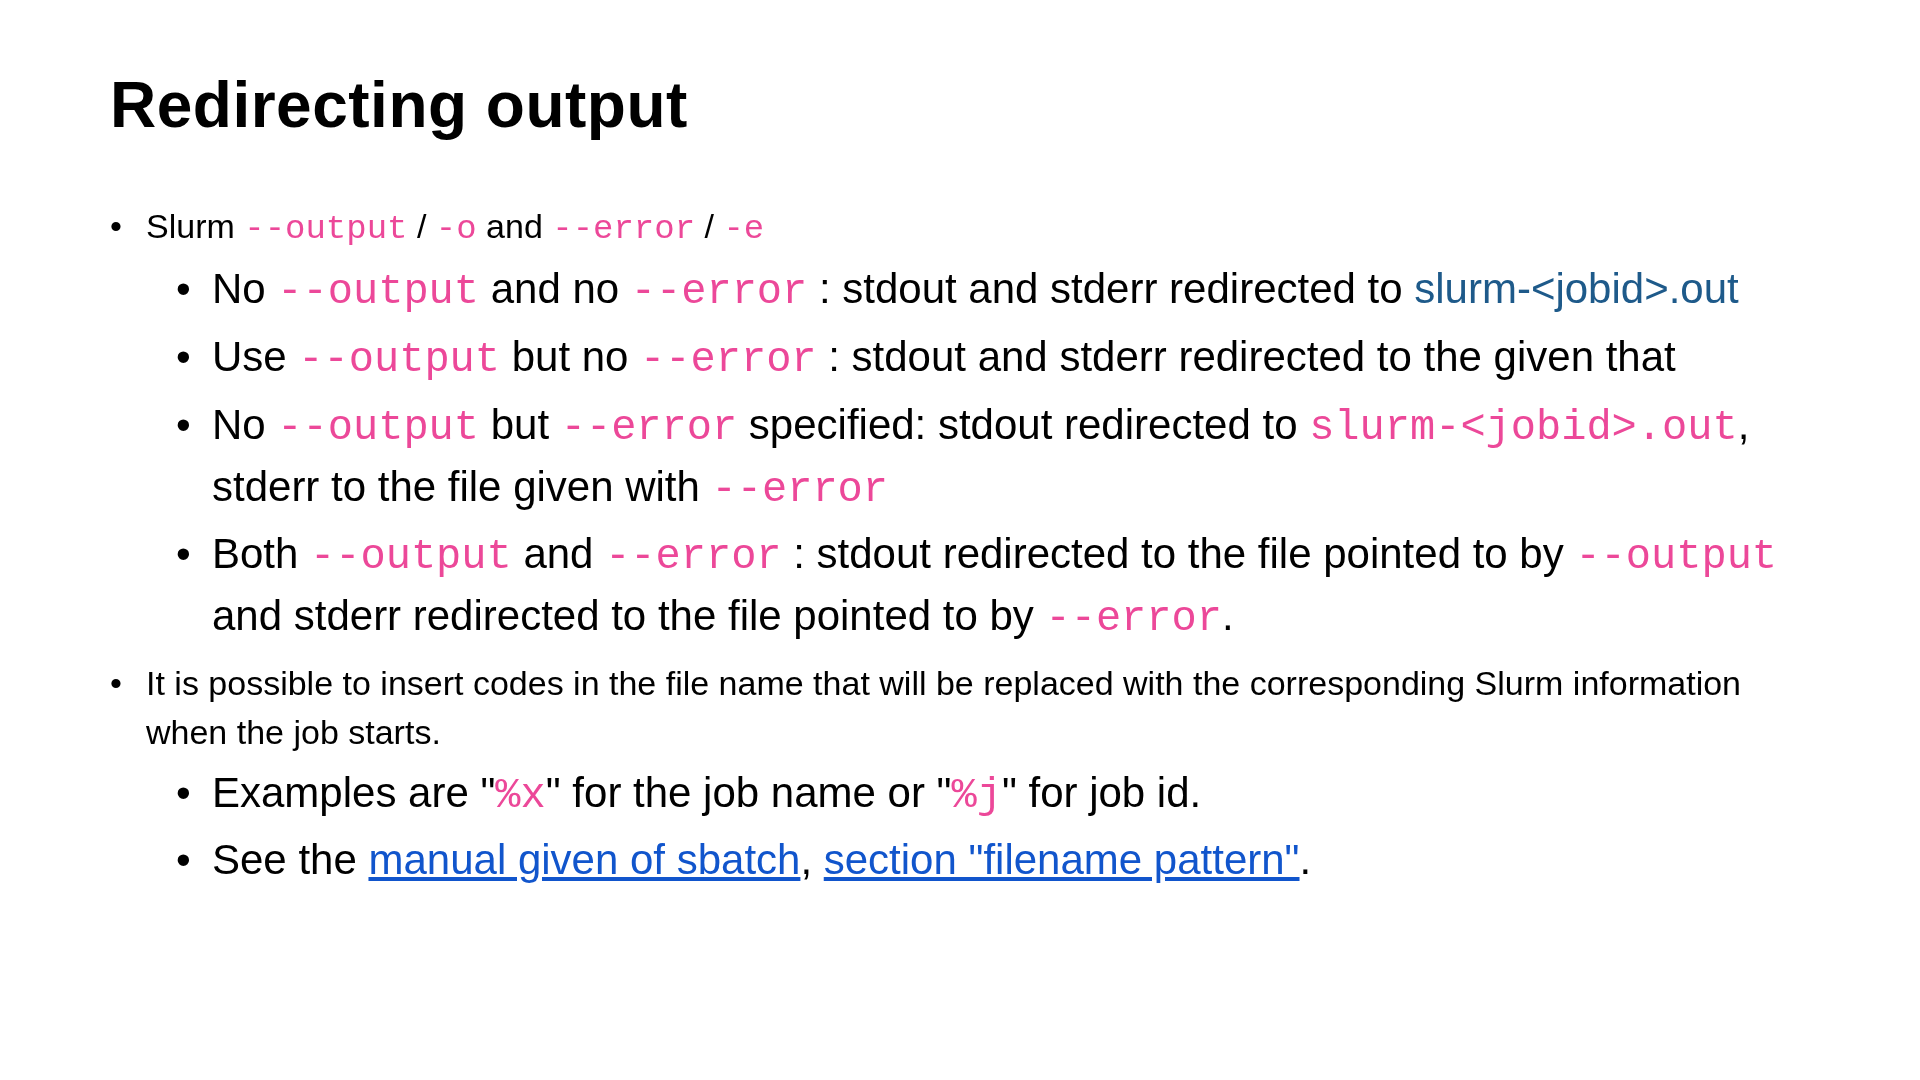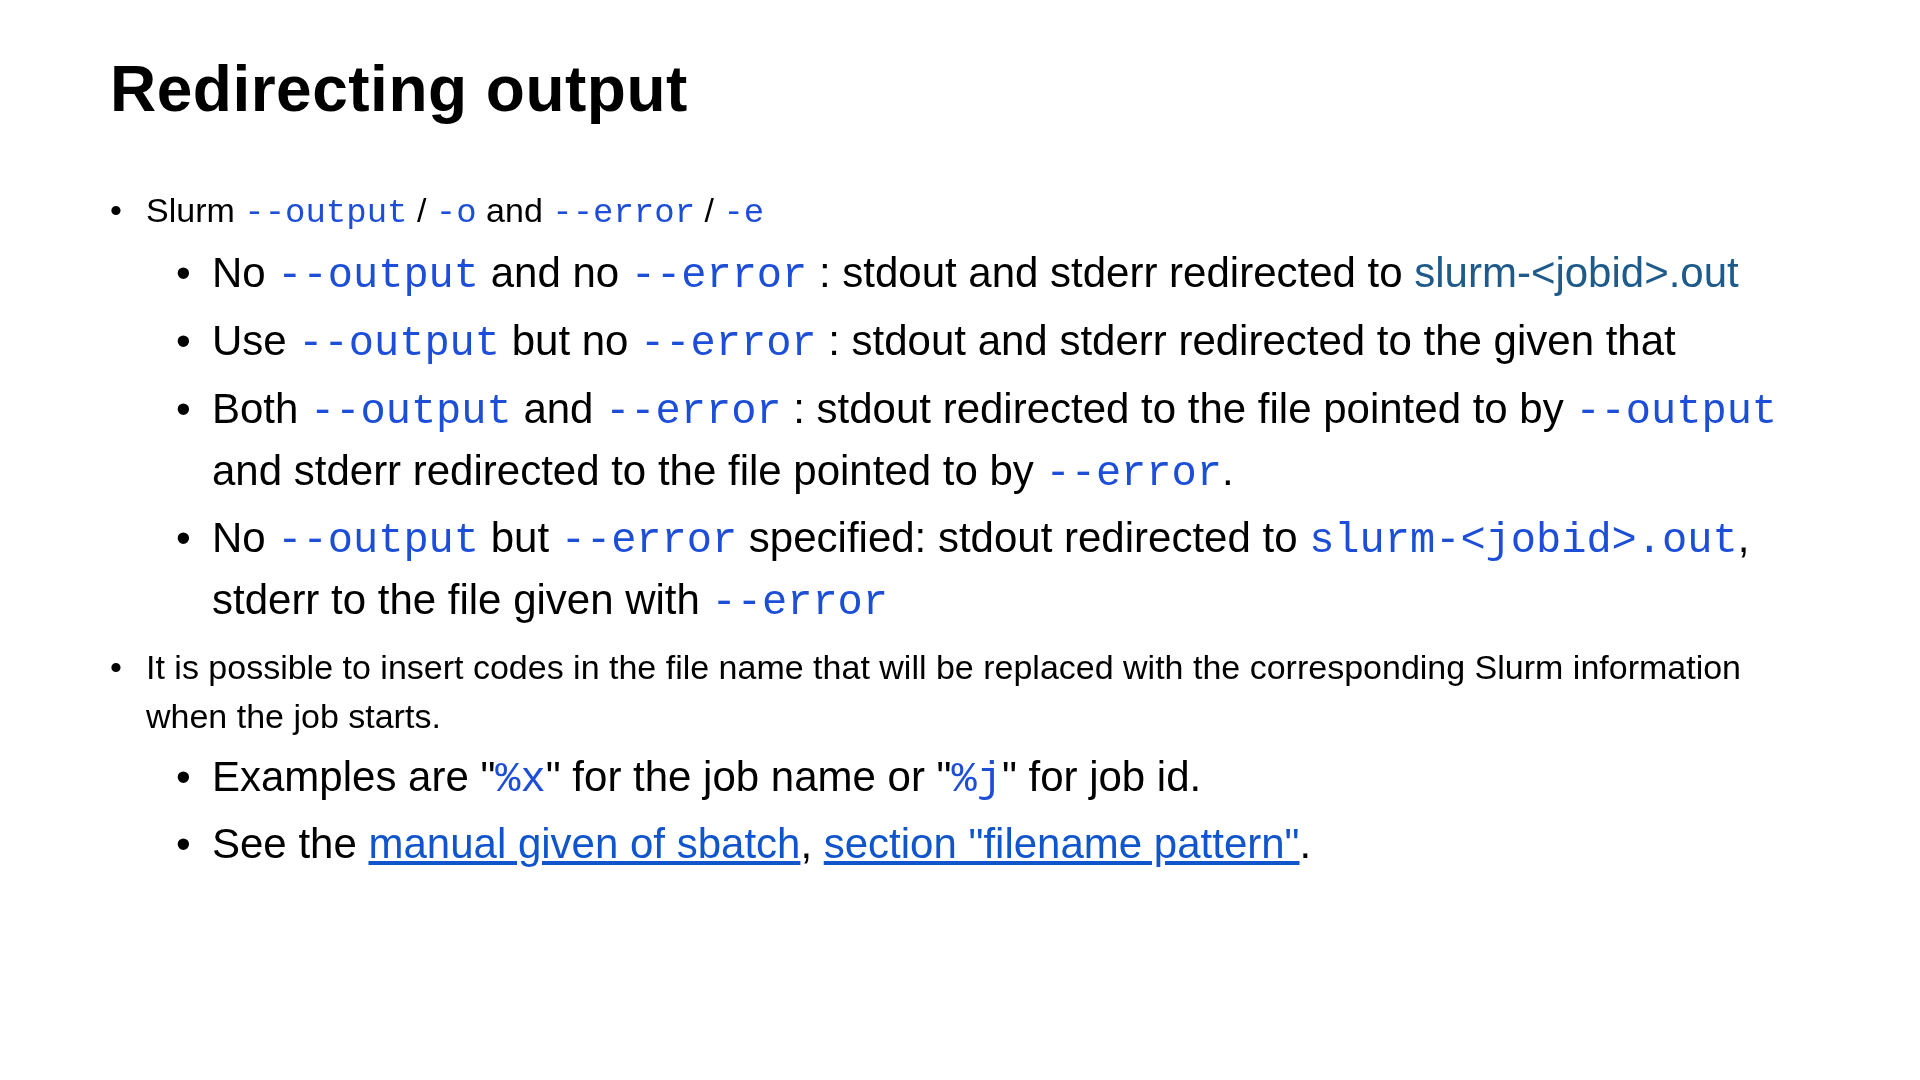--- a/index.html
+++ b/index.html
@@ -8,21 +8,21 @@
     width: 1920px;
     height: 1080px;
     background: #ffffff;
     font-family: "Segoe UI", "Helvetica Neue", Arial, sans-serif;
     color: #000000;
   }
   .slide {
     box-sizing: border-box;
     width: 1920px;
     height: 1080px;
-    padding: 52px 110px 60px 110px;
+    padding: 68px 110px 60px 110px;
   }
   h1.title {
     font-size: 64px;
     font-weight: 700;
     margin: 0 0 60px 0;
     letter-spacing: 0.5px;
   }
   ul.level1 {
     list-style: none;
     padding: 0;
@@ -54,21 +54,21 @@
     margin-bottom: 6px;
   }
   ul.level2 > li::before {
     content: "•";
     position: absolute;
     left: 0;
     top: 0;
   }
   .code {
     font-family: Consolas, "Courier New", monospace;
-    color: #1d4ed8;
+    color: #ec4899;
   }
   .filename {
     color: #1e5a8a;
   }
   .link {
     color: #1155cc;
     text-decoration: underline;
     cursor: pointer;
   }
 </style>
@@ -88,25 +88,25 @@
 
         <li>
           <span>No </span><span class="code">--output</span><span> and no </span><span class="code">--error</span><span> : stdout and stderr redirected to </span><span class="filename">slurm-&lt;jobid&gt;.out</span>
         </li>
 
         <li>
           <span>Use </span><span class="code">--output</span><span> but no </span><span class="code">--error</span><span> : stdout and stderr redirected to the given that</span>
         </li>
 
         <li>
-          <span>Both </span><span class="code">--output</span><span> and </span><span class="code">--error</span><span> : stdout redirected to the file pointed to by </span><span class="code">--output</span><span> and stderr redirected to the file pointed to by </span><span class="code">--error</span><span>.</span>
+          <span>No </span><span class="code">--output</span><span> but </span><span class="code">--error</span><span> specified: stdout redirected to </span><span class="code">slurm-&lt;jobid&gt;.out</span><span>, stderr to the file given with </span><span class="code">--error</span>
         </li>
 
         <li>
-          <span>No </span><span class="code">--output</span><span> but </span><span class="code">--error</span><span> specified: stdout redirected to </span><span class="code">slurm-&lt;jobid&gt;.out</span><span>, stderr to the file given with </span><span class="code">--error</span>
+          <span>Both </span><span class="code">--output</span><span> and </span><span class="code">--error</span><span> : stdout redirected to the file pointed to by </span><span class="code">--output</span><span> and stderr redirected to the file pointed to by </span><span class="code">--error</span><span>.</span>
         </li>
 
       </ul>
     </li>
 
     <li>
       <span>It is possible to insert codes in the file name that will be replaced with the corresponding Slurm information when the job starts.</span>
 
       <ul class="level2">
 

